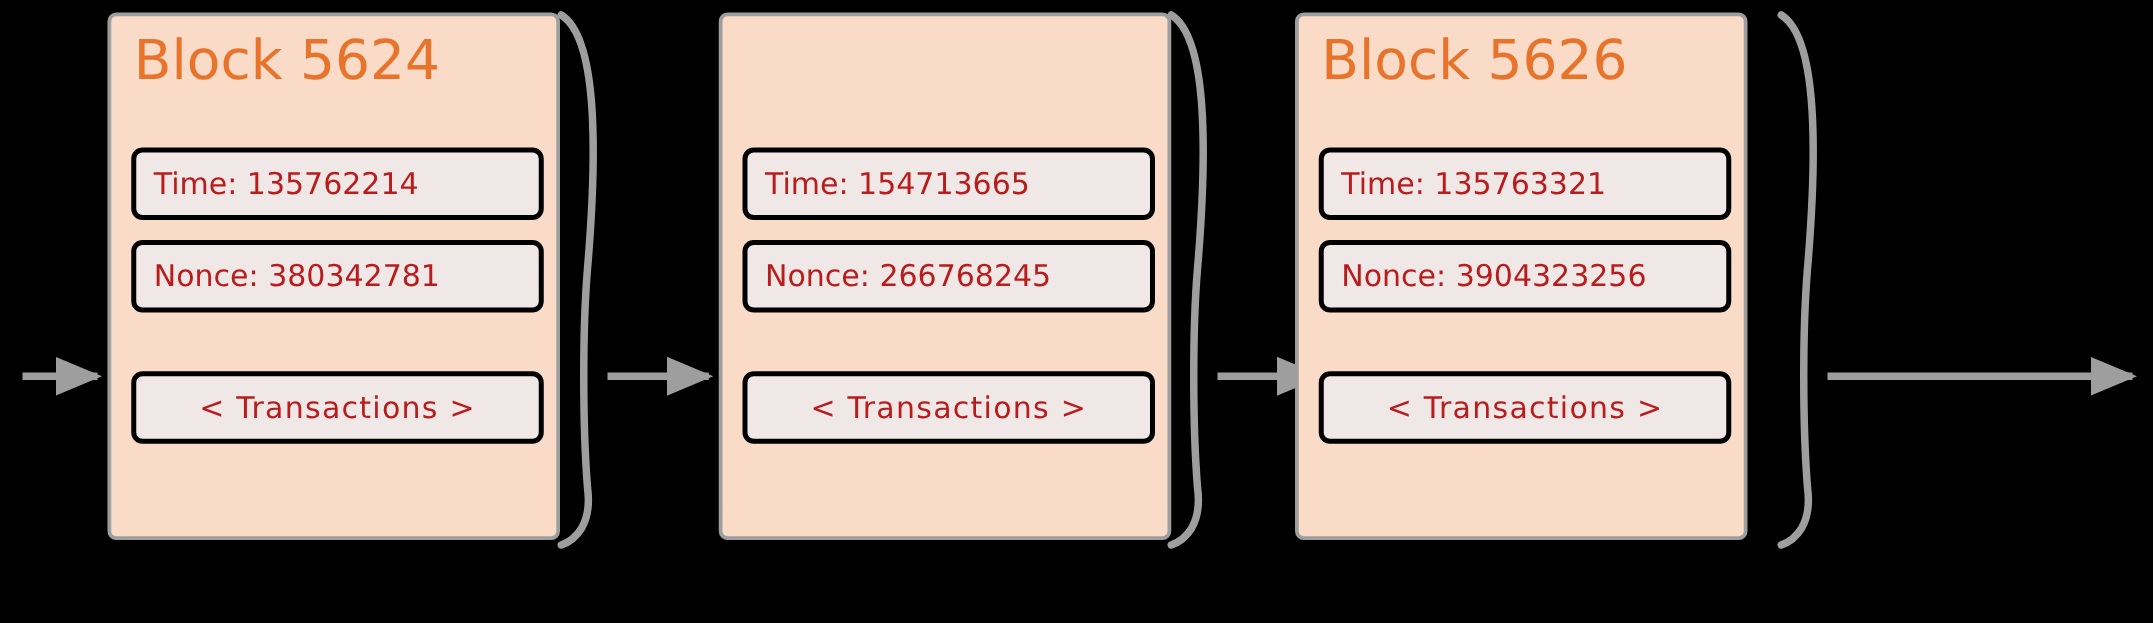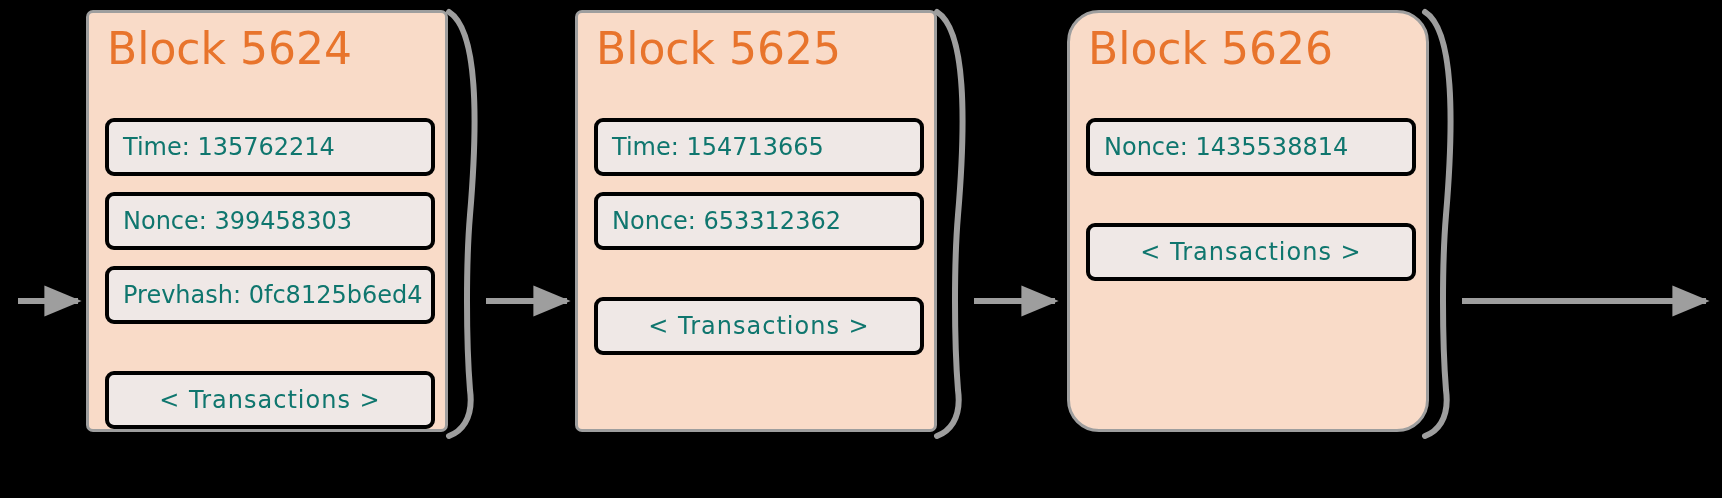--- a/index.html
+++ b/index.html
@@ -38,21 +38,21 @@
     width: 362px;
     height: 422px;
     background: #f9dbc8;
     border: 3px solid #9e9e9e;
     border-radius: 7px;
     box-sizing: border-box;
     padding: 0;
   }
   #block-0 { left: 86px; }
   #block-1 { left: 575px; }
-  #block-2 { left: 1067px; border-radius: 32px; }
+  #block-2 { left: 1036px; }
 
   .block-title {
     position: absolute;
     left: 18px;
     top: 14px;
     font-size: 44px;
     line-height: 1.0;
     color: #e8742c;
     white-space: nowrap;
     letter-spacing: 0px;
@@ -69,21 +69,21 @@
     height: 58px;
     background: #efe8e6;
     border: 4px solid #000000;
     border-radius: 9px;
     box-sizing: border-box;
     margin-bottom: 16px;
     display: flex;
     align-items: center;
     padding-left: 14px;
     font-size: 24px;
-    color: #0f766e;
+    color: #b91c1c;
     white-space: nowrap;
     overflow: hidden;
   }
   .field:last-child { margin-bottom: 0; margin-top: 47px; }
 
   .field.tx {
     justify-content: center;
     padding-left: 0;
     letter-spacing: 1px;
   }
@@ -117,36 +117,35 @@
     <g>
       <path d="M1425,12 C1454,30 1454,120 1446,215 C1442,262 1442,340 1446,390 C1450,420 1436,432 1425,436" fill="none" stroke="#9e9e9e" stroke-width="6" stroke-linecap="round"></path>
       <line x1="1462" y1="301" x2="1706" y2="301" stroke="#9e9e9e" stroke-width="6" marker-end="url(#arrowhead)"></line>
     </g>
   </svg>
 
   <div class="block" id="block-0">
     <div class="block-title">Block 5624</div>
     <div class="fields">
       <div class="field">Time: 135762214</div>
-      <div class="field">Nonce: 399458303</div>
-      <div class="field">Prevhash: 0fc8125b6ed4</div>
+      <div class="field">Nonce: 380342781</div>
       <div class="field tx">&lt; Transactions &gt;</div>
     </div>
   </div>
 
   <div class="block" id="block-1">
-    <div class="block-title">Block 5625</div>
     <div class="fields">
       <div class="field">Time: 154713665</div>
-      <div class="field">Nonce: 653312362</div>
+      <div class="field">Nonce: 266768245</div>
       <div class="field tx">&lt; Transactions &gt;</div>
     </div>
   </div>
 
   <div class="block" id="block-2">
     <div class="block-title">Block 5626</div>
     <div class="fields">
-      <div class="field">Nonce: 1435538814</div>
+      <div class="field">Time: 135763321</div>
+      <div class="field">Nonce: 3904323256</div>
       <div class="field tx">&lt; Transactions &gt;</div>
     </div>
   </div>
 
 </div>
 
 </body></html>

